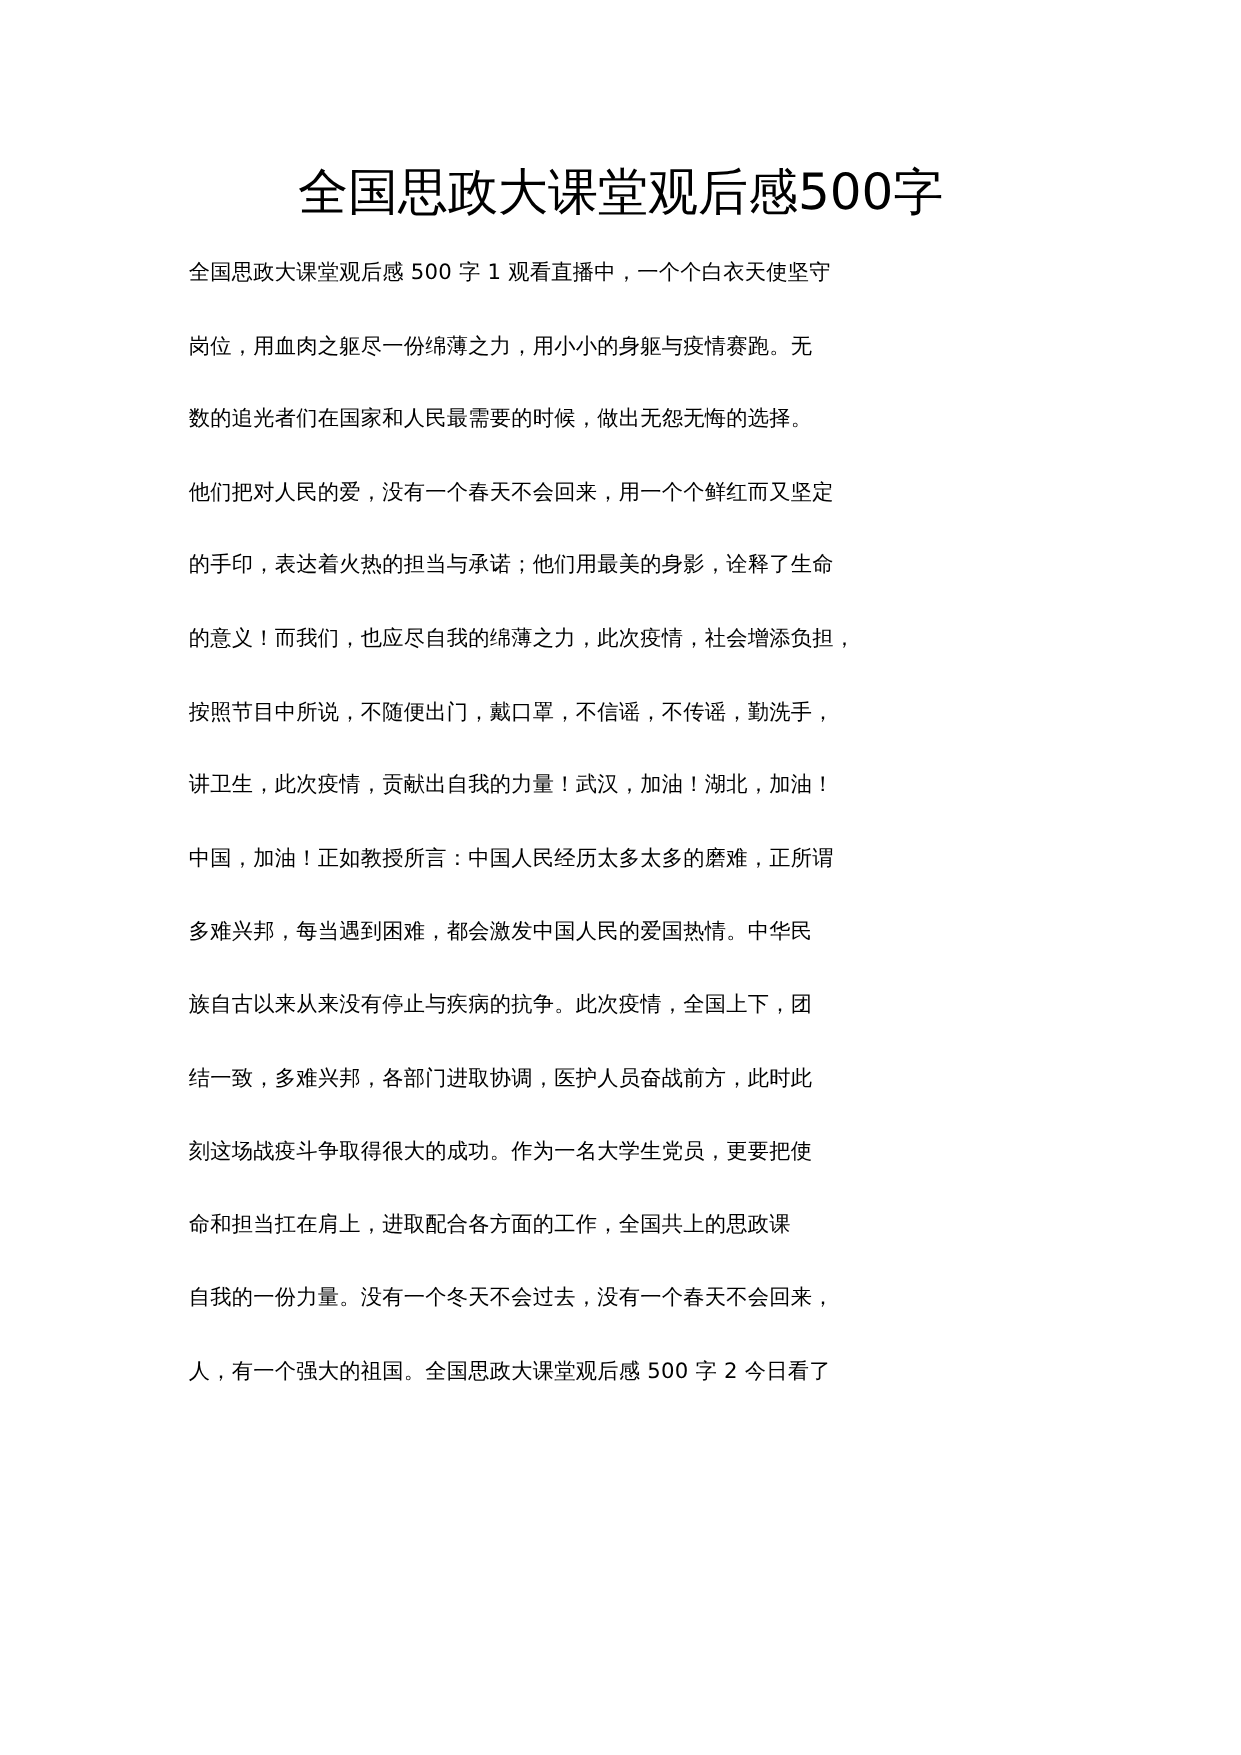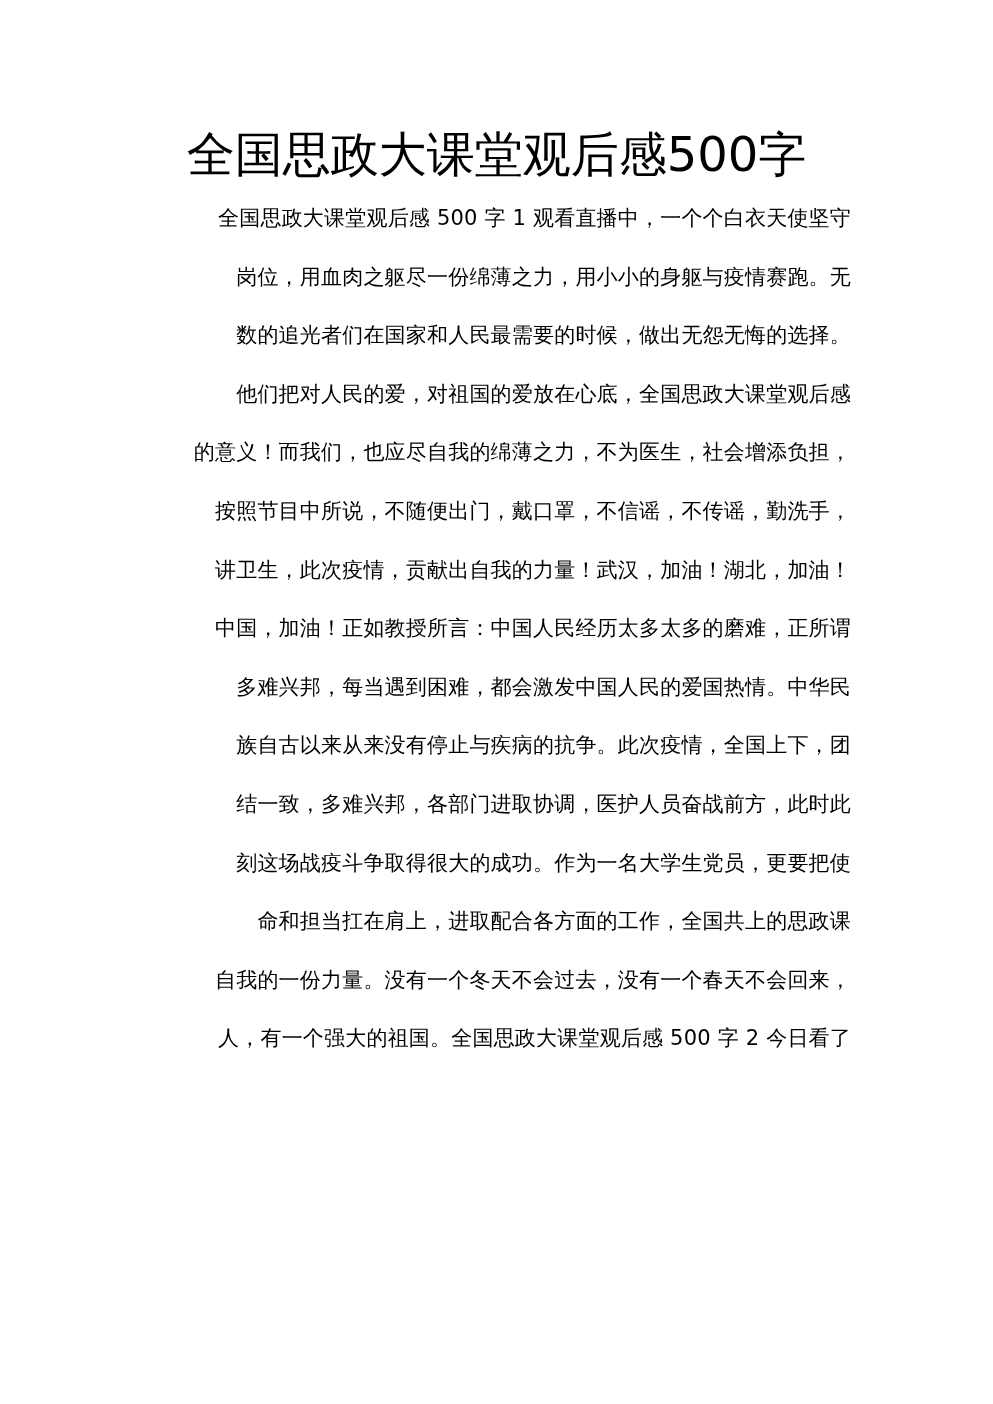--- a/index.html
+++ b/index.html
@@ -21,55 +21,55 @@
     width: 993px;
     height: 1404px;
     background: #ffffff;
   }
   .title {
     position: absolute;
     left: 0;
     width: 993px;
     top: 128px;
     text-align: center;
-    font-size: 48px;
+    font-size: 40px;
     line-height: 52px;
     font-weight: normal;
     letter-spacing: 0px;
     white-space: nowrap;
     margin: 0;
   }
   .body-text {
     position: absolute;
     left: 151px;
     top: 198px;
     width: 700px;
   }
   .line {
     display: block;
     height: 58.6px;
-    font-size: 21px;
+    font-size: 17px;
     line-height: 40px;
     white-space: nowrap;
     letter-spacing: 0.2px;
-    text-align: right;
   }
 </style>
 </head>
 <body>
 
 <div class="page">
   <h1 class="title">全国思政大课堂观后感500字</h1>
 
   <div class="body-text">
     <span class="line">全国思政大课堂观后感 500 字 1 观看直播中，一个个白衣天使坚守</span>
     <span class="line">岗位，用血肉之躯尽一份绵薄之力，用小小的身躯与疫情赛跑。无</span>
     <span class="line">数的追光者们在国家和人民最需要的时候，做出无怨无悔的选择。</span>
-    <span class="line">他们把对人民的爱，对祖国的爱放在心底，全国思政大课堂观后感</span>
-    <span class="line">的意义！而我们，也应尽自我的绵薄之力，不为医生，社会增添负担，</span>
+    <span class="line">他们把对人民的爱，没有一个春天不会回来，用一个个鲜红而又坚定</span>
+    <span class="line">的手印，表达着火热的担当与承诺；他们用最美的身影，诠释了生命</span>
+    <span class="line">的意义！而我们，也应尽自我的绵薄之力，此次疫情，社会增添负担，</span>
     <span class="line">按照节目中所说，不随便出门，戴口罩，不信谣，不传谣，勤洗手，</span>
     <span class="line">讲卫生，此次疫情，贡献出自我的力量！武汉，加油！湖北，加油！</span>
     <span class="line">中国，加油！正如教授所言：中国人民经历太多太多的磨难，正所谓</span>
     <span class="line">多难兴邦，每当遇到困难，都会激发中国人民的爱国热情。中华民</span>
     <span class="line">族自古以来从来没有停止与疾病的抗争。此次疫情，全国上下，团</span>
     <span class="line">结一致，多难兴邦，各部门进取协调，医护人员奋战前方，此时此</span>
     <span class="line">刻这场战疫斗争取得很大的成功。作为一名大学生党员，更要把使</span>
     <span class="line">命和担当扛在肩上，进取配合各方面的工作，全国共上的思政课</span>
     <span class="line">自我的一份力量。没有一个冬天不会过去，没有一个春天不会回来，</span>
     <span class="line">人，有一个强大的祖国。全国思政大课堂观后感 500 字 2 今日看了</span>

